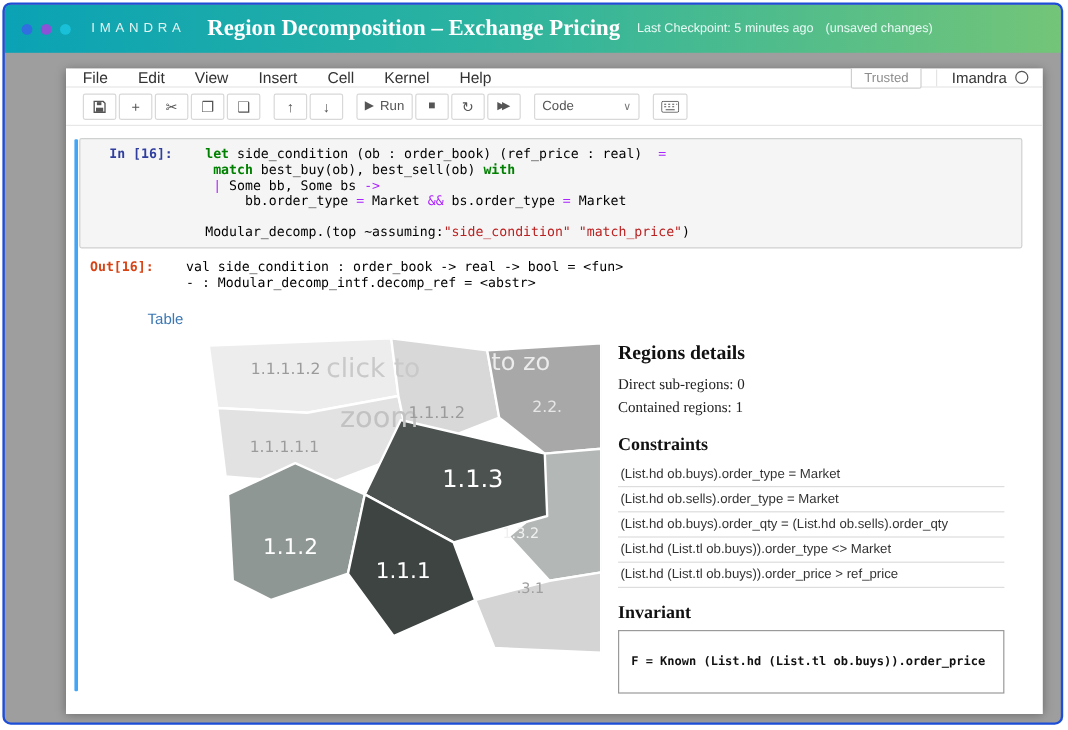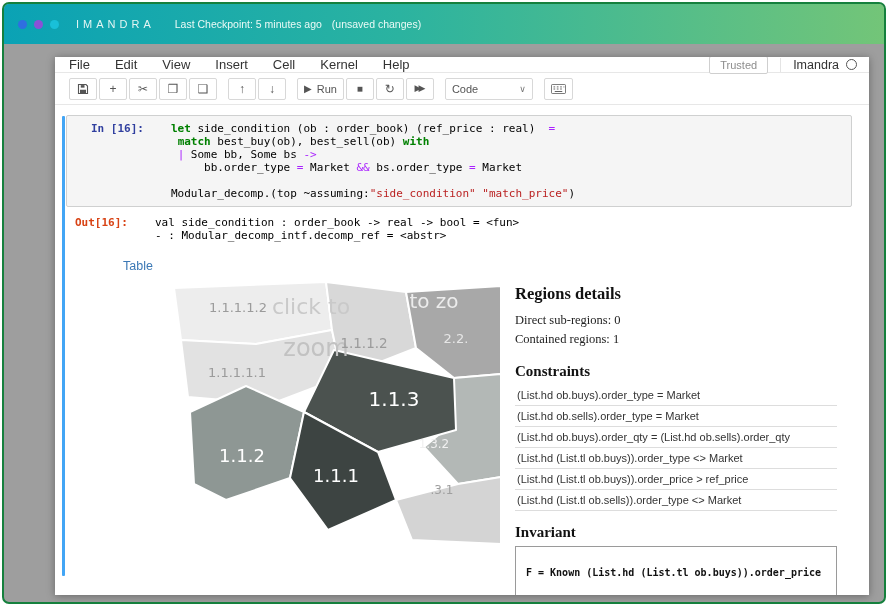--- a/index.html
+++ b/index.html
@@ -1,19 +1,19 @@
 <!DOCTYPE html>
 <html><head>
 <meta charset="utf-8">
 <style>
   * { margin:0; padding:0; box-sizing:border-box; }
   html,body { width:890px; height:608px; overflow:hidden; background:#fff;
               font-family:"Liberation Sans", sans-serif; }
   .frame { position:absolute; left:2px; top:2px; width:884px; height:602px;
-           border:2px solid #15803d; border-radius:7px; overflow:hidden; background:#9e9e9e; }
+           border:2px solid #1d4ed8; border-radius:7px; overflow:hidden; background:#9e9e9e; }
 
   
   .topbar { height:40px; display:flex; align-items:center; padding:0 14px;
             background:linear-gradient(90deg,#0aa2b5 0%,#2bb3a0 45%,#73c578 100%); }
   .dot { width:9px; height:9px; border-radius:50%; margin-right:7px; flex:none; }
   .dot-blue { background:#2f6fe0; } .dot-purple { background:#8a52d7; } .dot-cyan { background:#19c0d8; }
   .brand { color:#e3f5f3; font-size:11px; letter-spacing:4px; margin:0 6px 0 10px; }
   .nb-title { color:#ffffff; font-family:"Liberation Serif", serif; font-weight:700;
               font-size:19px; margin-left:12px; white-space:nowrap; }
   .checkpoint { color:#eafaf6; font-size:10.5px; margin-left:14px; white-space:nowrap; }
@@ -93,20 +93,21 @@
 </head>
 <body>
 
 <div class="frame">
 
   <header class="topbar">
     <span class="dot dot-blue"></span>
     <span class="dot dot-purple"></span>
     <span class="dot dot-cyan"></span>
     <span class="brand">IMANDRA</span>
+    <span class="nb-title">Region Decomposition – Exchange Pricing</span>
     <span class="checkpoint">Last Checkpoint: 5 minutes ago</span>
     <span class="unsaved">(unsaved changes)</span>
   </header>
 
   <div class="window">
 
     <nav class="menubar">
       <div class="menu-items"><span class="menu-item">File</span><span class="menu-item">Edit</span><span class="menu-item">View</span><span class="menu-item">Insert</span><span class="menu-item">Cell</span><span class="menu-item">Kernel</span><span class="menu-item">Help</span></div>
       <div class="spacer"></div>
       <span class="trusted">Trusted</span>
@@ -233,21 +234,20 @@
             <h3>Regions details</h3>
             <div class="drow">Direct sub-regions: 0</div>
             <div class="drow">Contained regions: 1</div>
             <h4>Constraints</h4>
             <div>
                 <div class="constraint-row">(List.hd ob.buys).order_type = Market</div>
                 <div class="constraint-row">(List.hd ob.sells).order_type = Market</div>
                 <div class="constraint-row">(List.hd ob.buys).order_qty = (List.hd ob.sells).order_qty</div>
                 <div class="constraint-row">(List.hd (List.tl ob.buys)).order_type &lt;&gt; Market</div>
                 <div class="constraint-row">(List.hd (List.tl ob.buys)).order_price &gt; ref_price</div>
-                <div class="constraint-row">(List.hd (List.tl ob.sells)).order_type &lt;&gt; Market</div>
               </div>
             <h4>Invariant</h4>
             <div class="invariant-box">F = Known (List.hd (List.tl ob.buys)).order_price</div>
           </div>
 
         </div>
       </div>
     </div>
   </div>
 </div>

